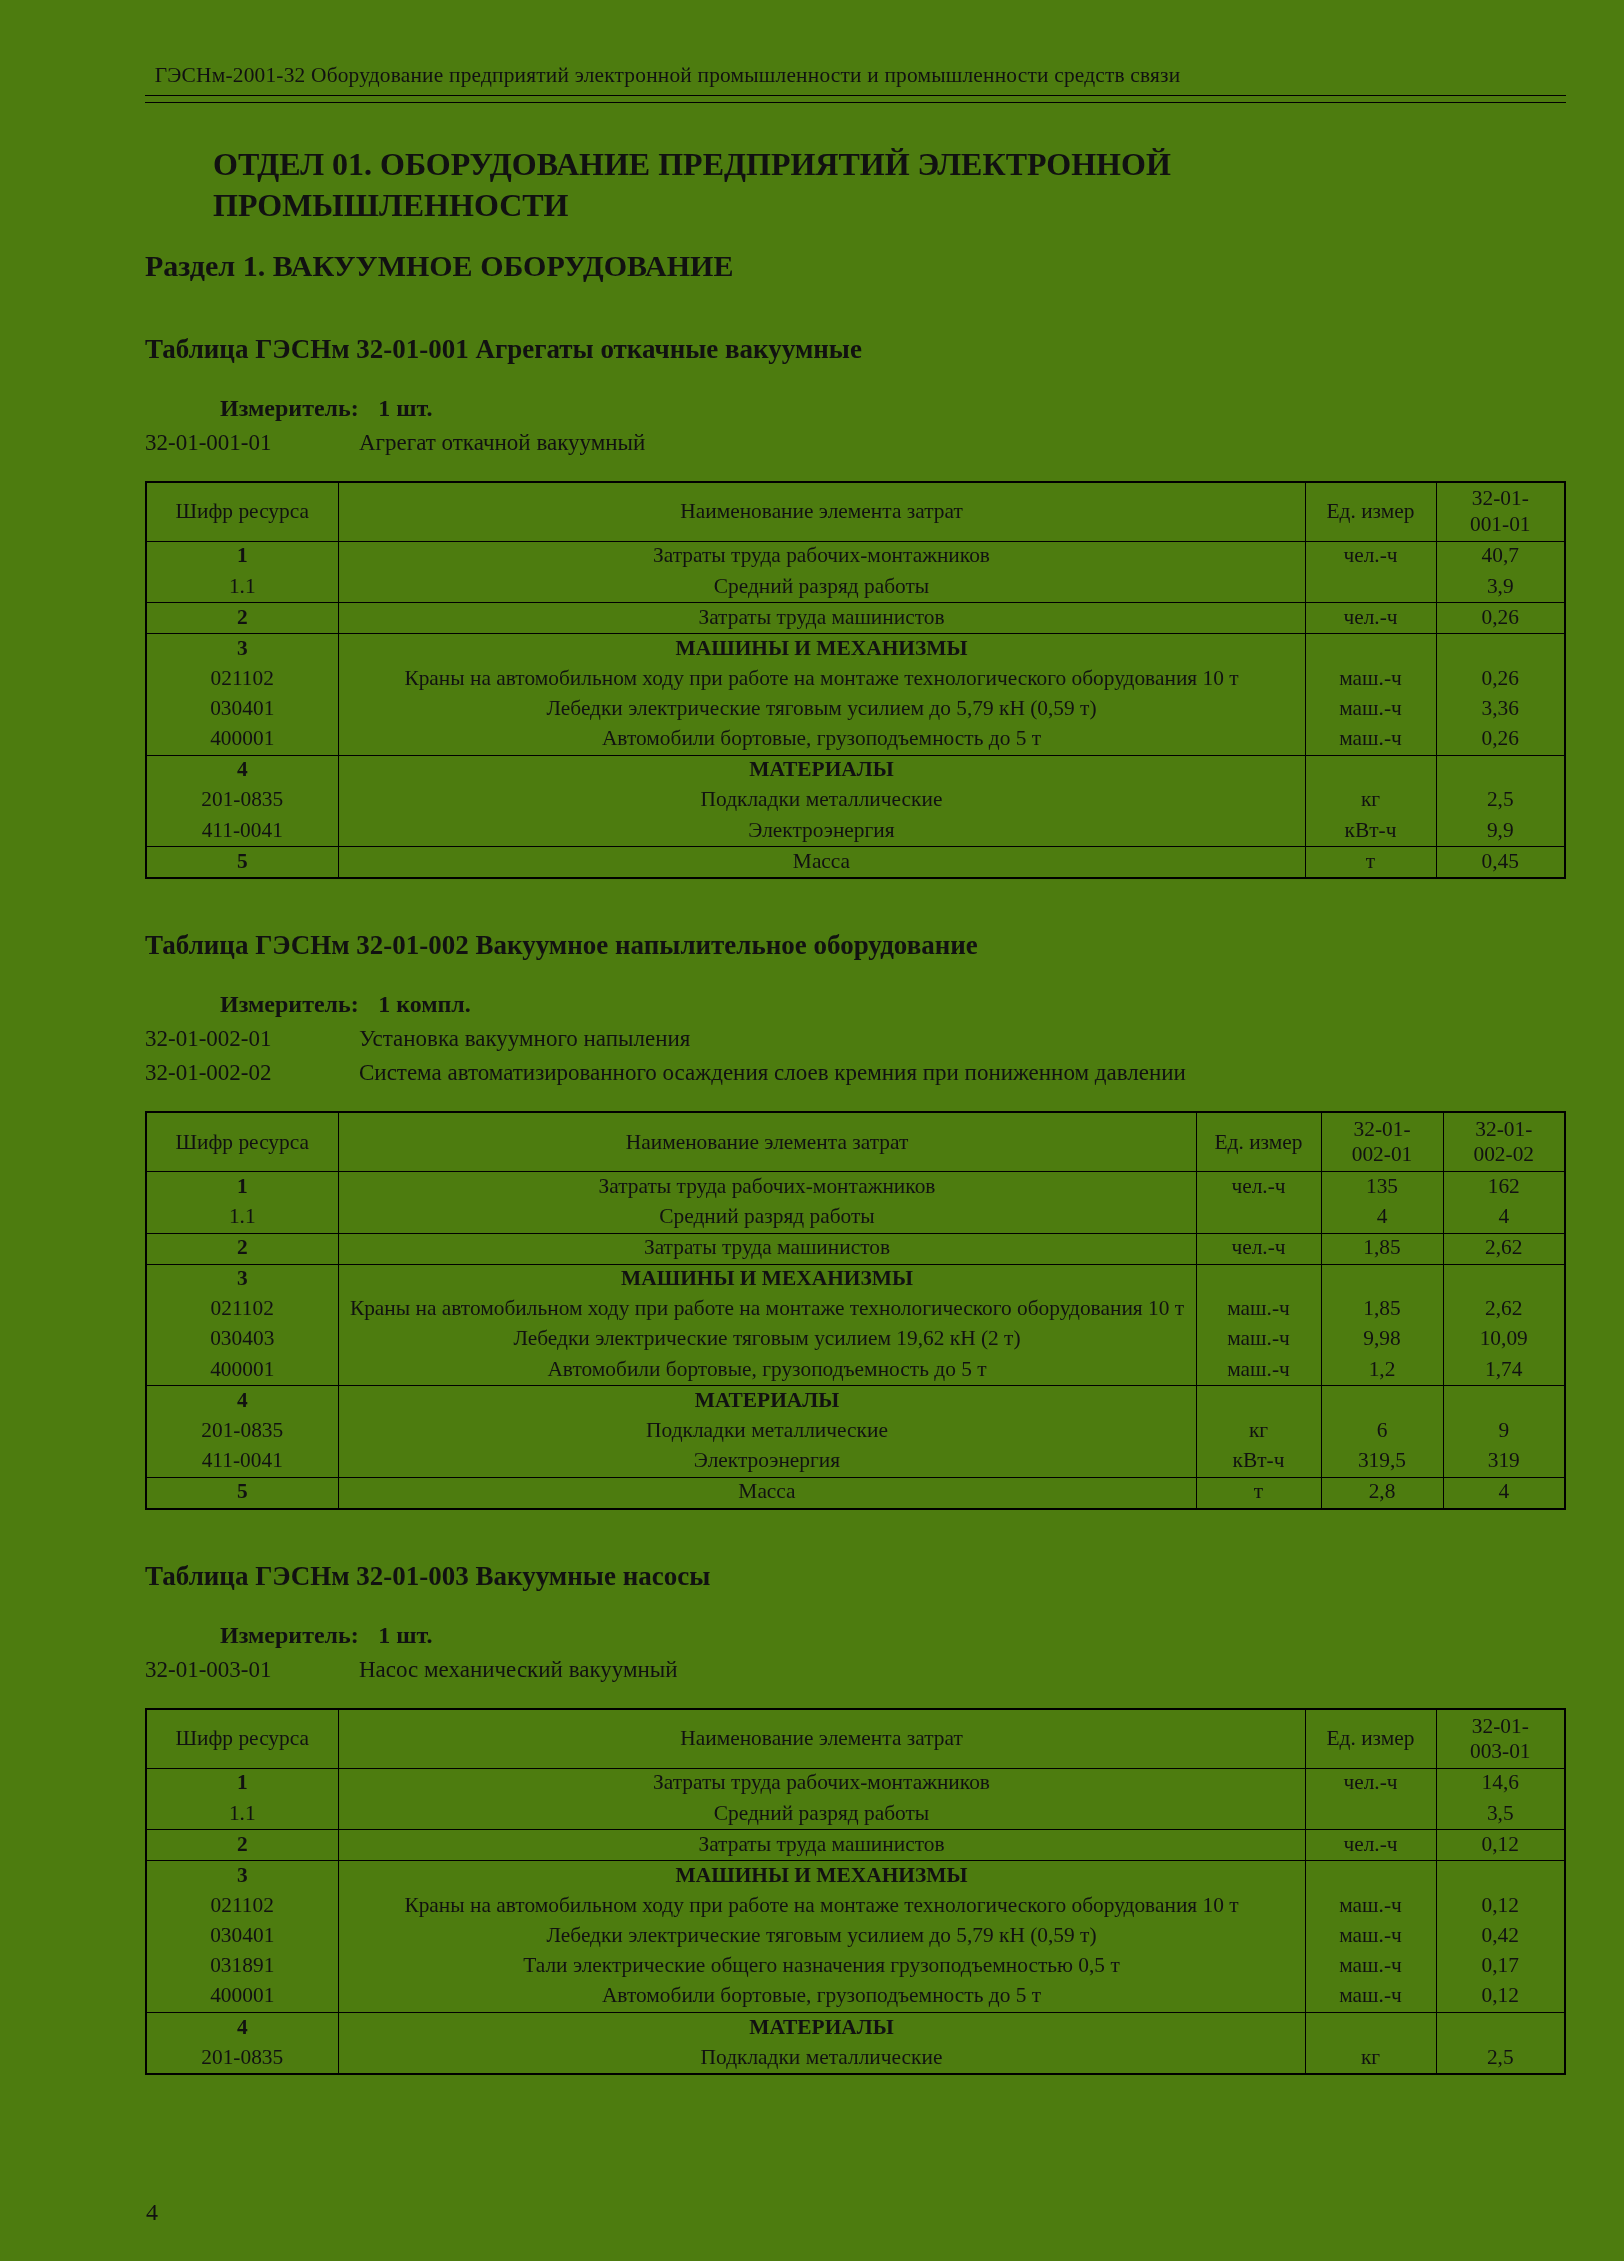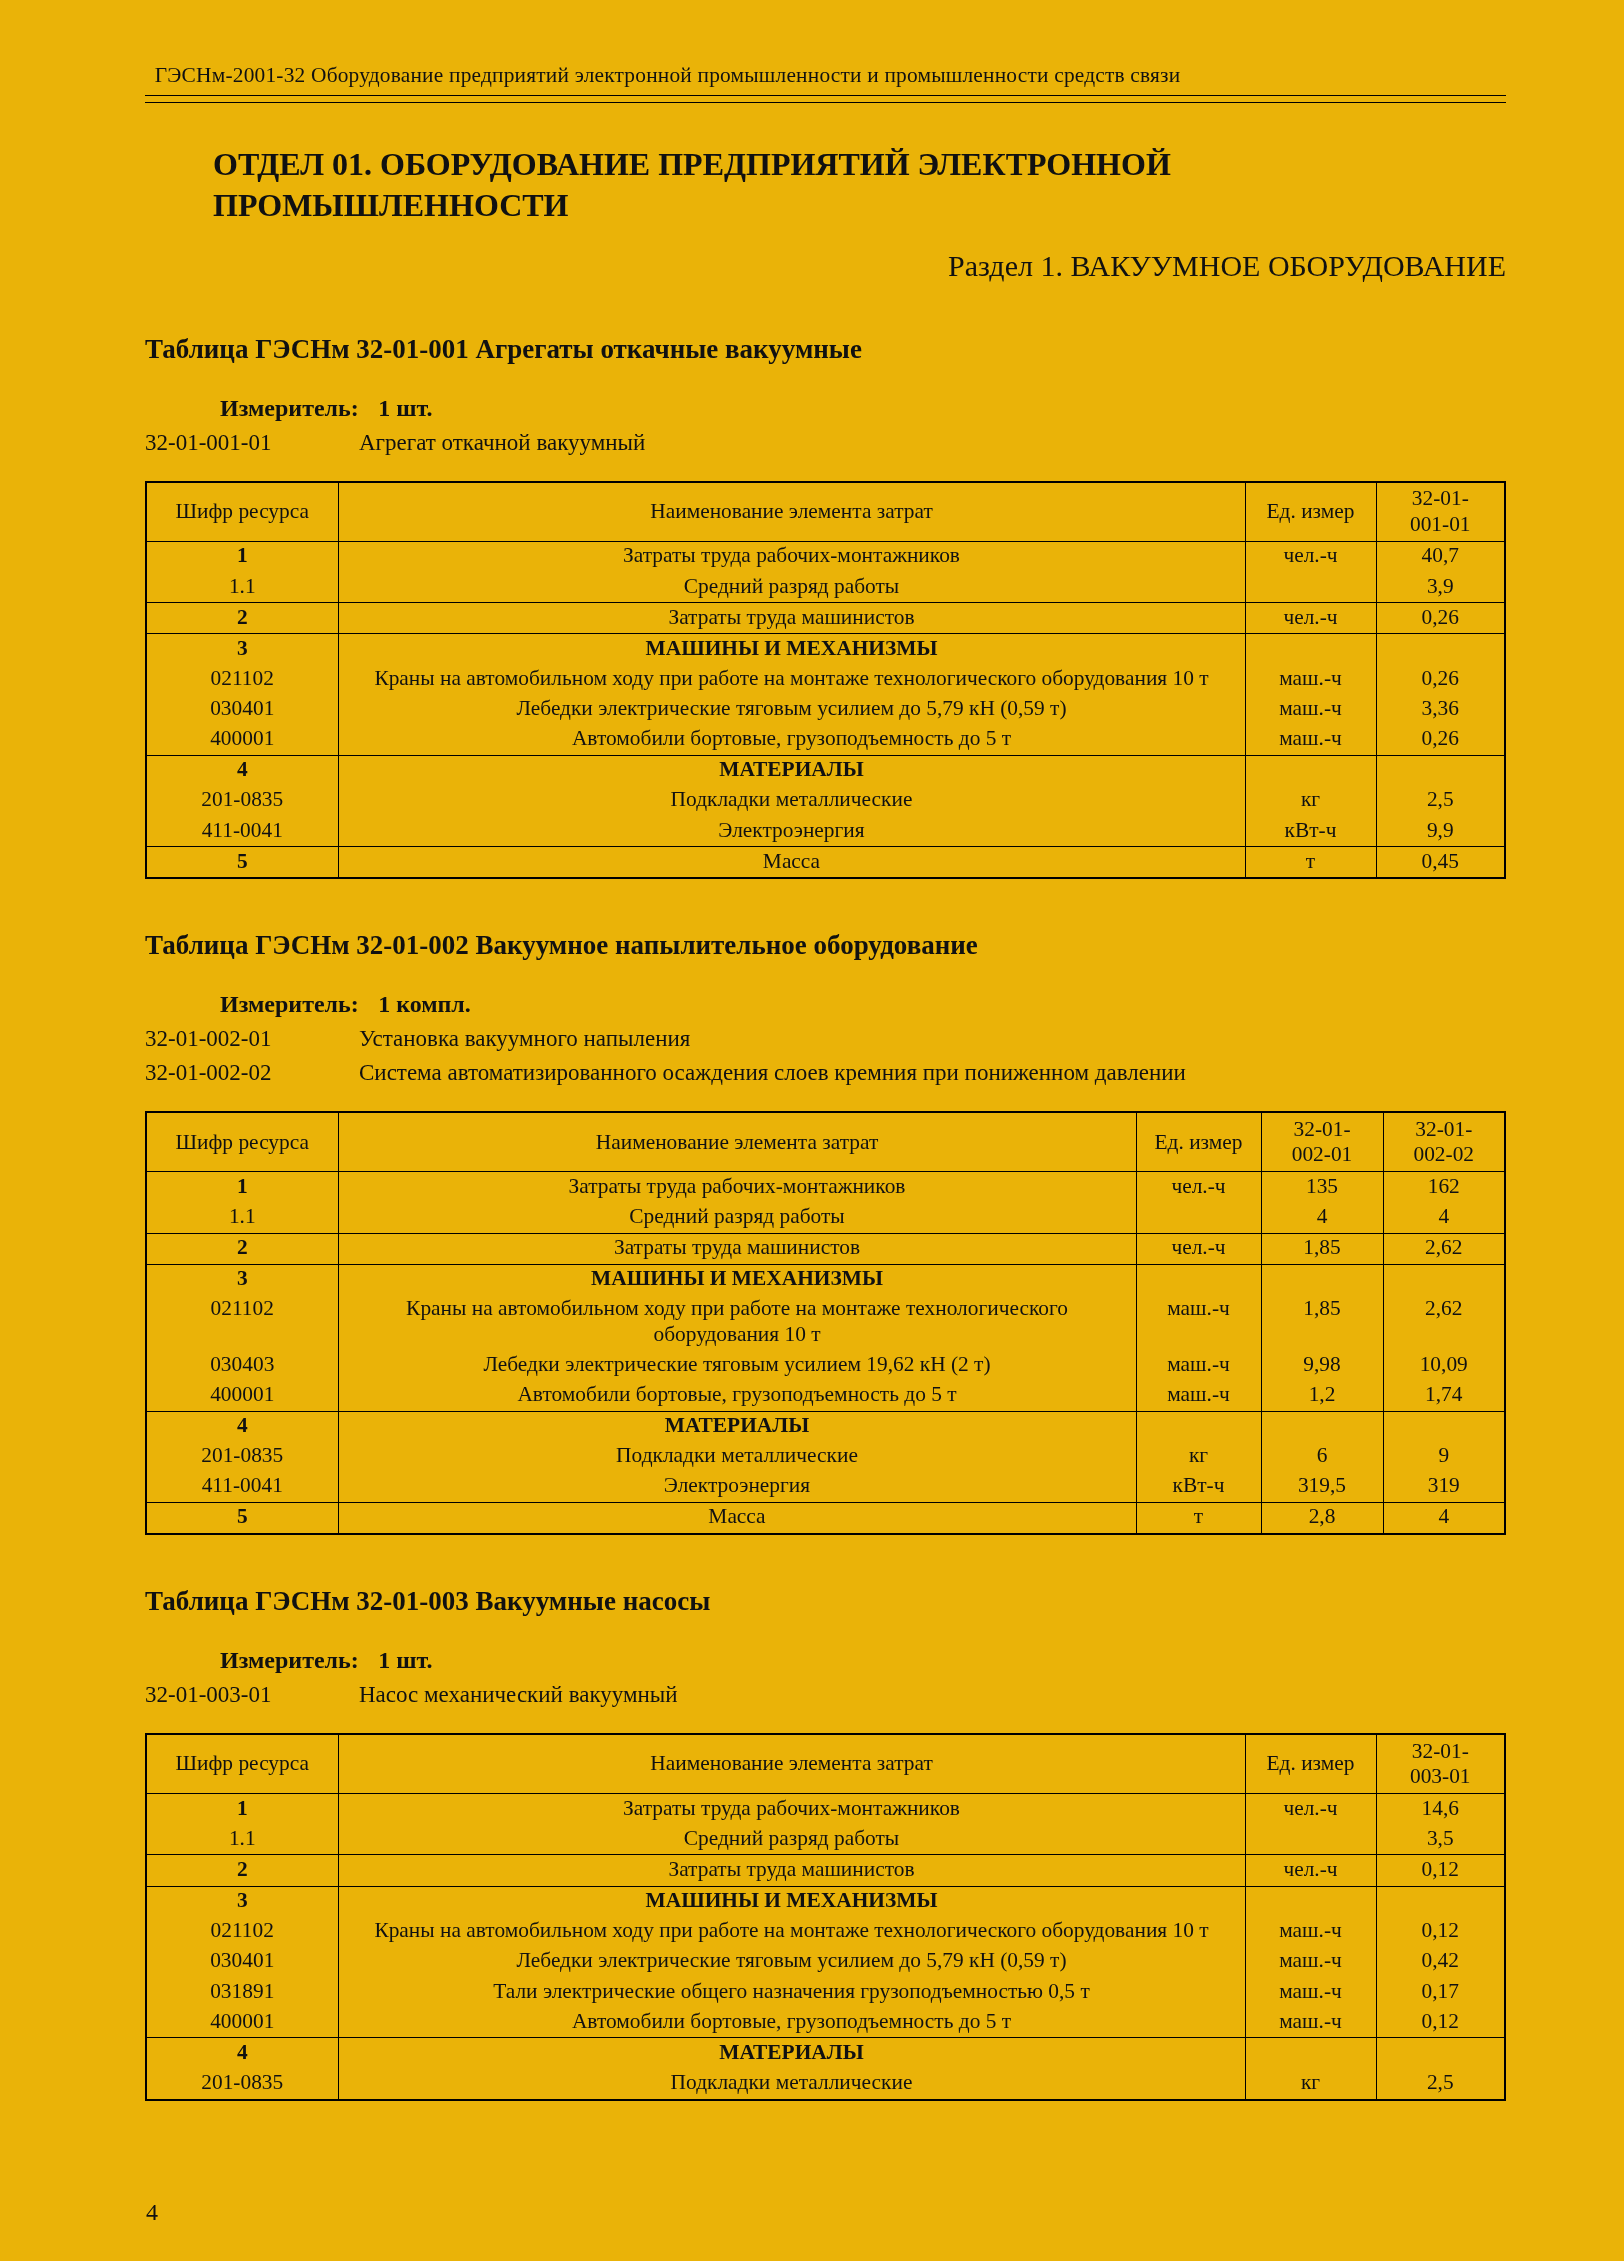--- a/index.html
+++ b/index.html
@@ -7,46 +7,46 @@
     width: 1624px;
     height: 2261px;
     background: #f4f2ee;
     position: relative;
     font-family: "Liberation Serif", serif;
     color: #111;
   }
   .sheet {
     position: absolute;
     inset: 0;
-    background: #eab308;
+    background: #4d7c0f;
     box-sizing: border-box;
-    padding: 63px 118px 0 145px;
+    padding: 63px 58px 0 145px;
   }
   .running-header {
     font-size: 21.4px;
     letter-spacing: 0.2px;
     padding-bottom: 6.8px;
     padding-left: 9.7px;
   }
   .double-rule {
     border-top: 1.9px solid #000;
     border-bottom: 1.9px solid #000;
     height: 5.8px;
   }
   .dept-title {
     text-align: left;
     font-size: 32px;
     font-weight: bold;
     margin: 41px 68px 0 68px;
     line-height: 1.3;
   }
   .section-title {
-    text-align: right;
+    text-align: left;
     font-size: 30px;
-    font-weight: normal;
+    font-weight: bold;
     margin: 22px 0 0 0;
   }
   .tbl-title {
     font-size: 27px;
     font-weight: bold;
     margin: 51px 0 0 0;
   }
   .measure-line {
     margin: 30px 0 0 75px;
     font-size: 24px;

